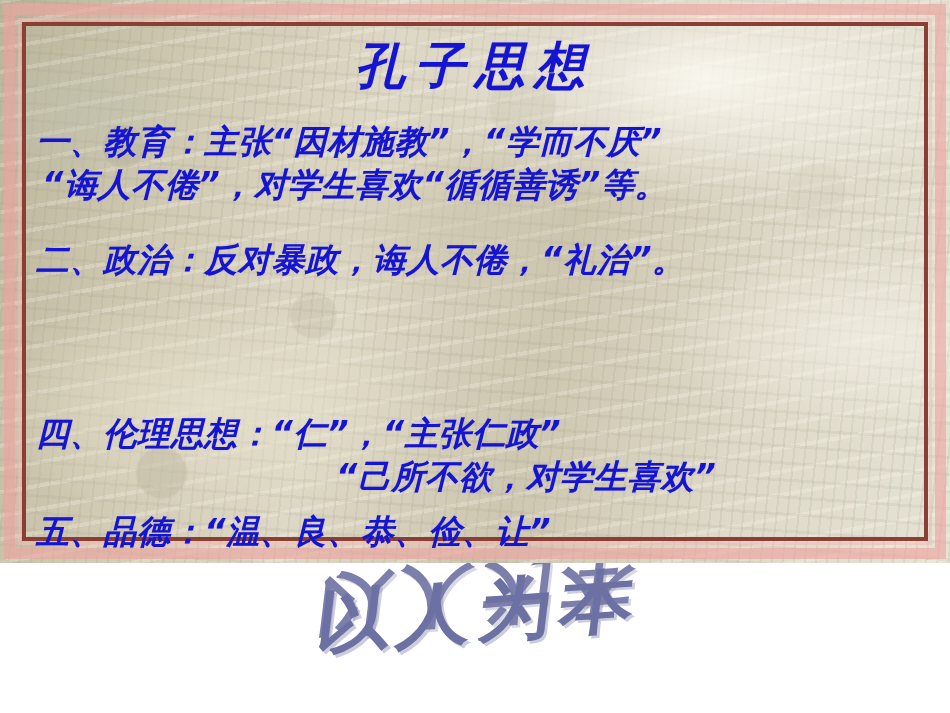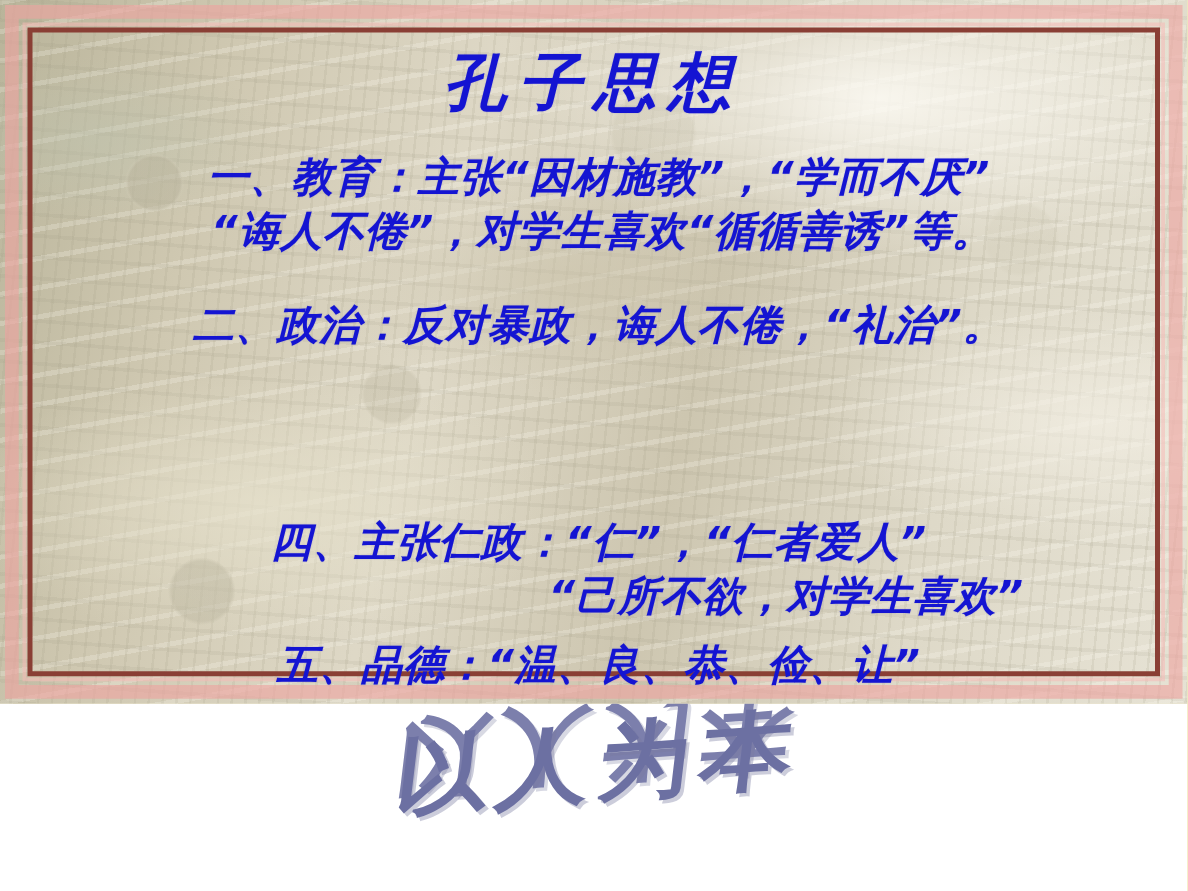--- a/index.html
+++ b/index.html
@@ -12,21 +12,21 @@
     width: 950px;
     height: 713px;
     overflow: hidden;
     font-family: "DejaVu Sans", "Liberation Sans", sans-serif;
   }
 
   #slide {
     position: relative;
     width: 950px;
     height: 713px;
-    background: #fde047;
+    background: #d946ef;
     overflow: hidden;
   }
 
   
   .panel {
     position: absolute;
     left: 0;
     top: 0;
     width: 950px;
     height: 563px;
@@ -112,21 +112,21 @@
   .title {
     position: absolute;
     left: 0; right: 0;
     top: 12px;
     text-align: center;
     font-size: 50px;
     line-height: 60px;
     letter-spacing: .20em;
   }
 
-  .body-block { position: absolute; left: 8px; right: 0; text-align: center; }
+  .body-block { position: absolute; left: 8px; right: 0; }
 
   .line { font-size: 33px; line-height: 43px; }
   .line.indent-0  { padding-left: 0px; }
   .line.indent-sm { padding-left: 6px; }
   .line.indent-lg { padding-left: 300px; }
 
   
   .g1 { top:  96px; }
   .g2 { top: 214px; }
   .g3 { top: 282px; }
@@ -207,21 +207,21 @@
         <div class="cn line indent-0">一、教育：主张“因材施教”，“学而不厌”</div>
         <div class="cn line indent-sm">“诲人不倦”，对学生喜欢“循循善诱”等。</div>
       </div>
 
       <div class="body-block g2">
         <div class="cn line indent-0">二、政治：反对暴政，诲人不倦，“礼治”。</div>
       </div>
 
 
       <div class="body-block g4">
-        <div class="cn line indent-0">四、主张仁政：“仁”，“仁者爱人”</div>
+        <div class="cn line indent-0">四、伦理思想：“仁”，“主张仁政”</div>
         <div class="cn line indent-lg">“己所不欲，对学生喜欢”</div>
       </div>
 
       <div class="body-block g5">
         <div class="cn line indent-0">五、品德：“温、良、恭、俭、让”</div>
       </div>
 
     </div>
   </div>
 

